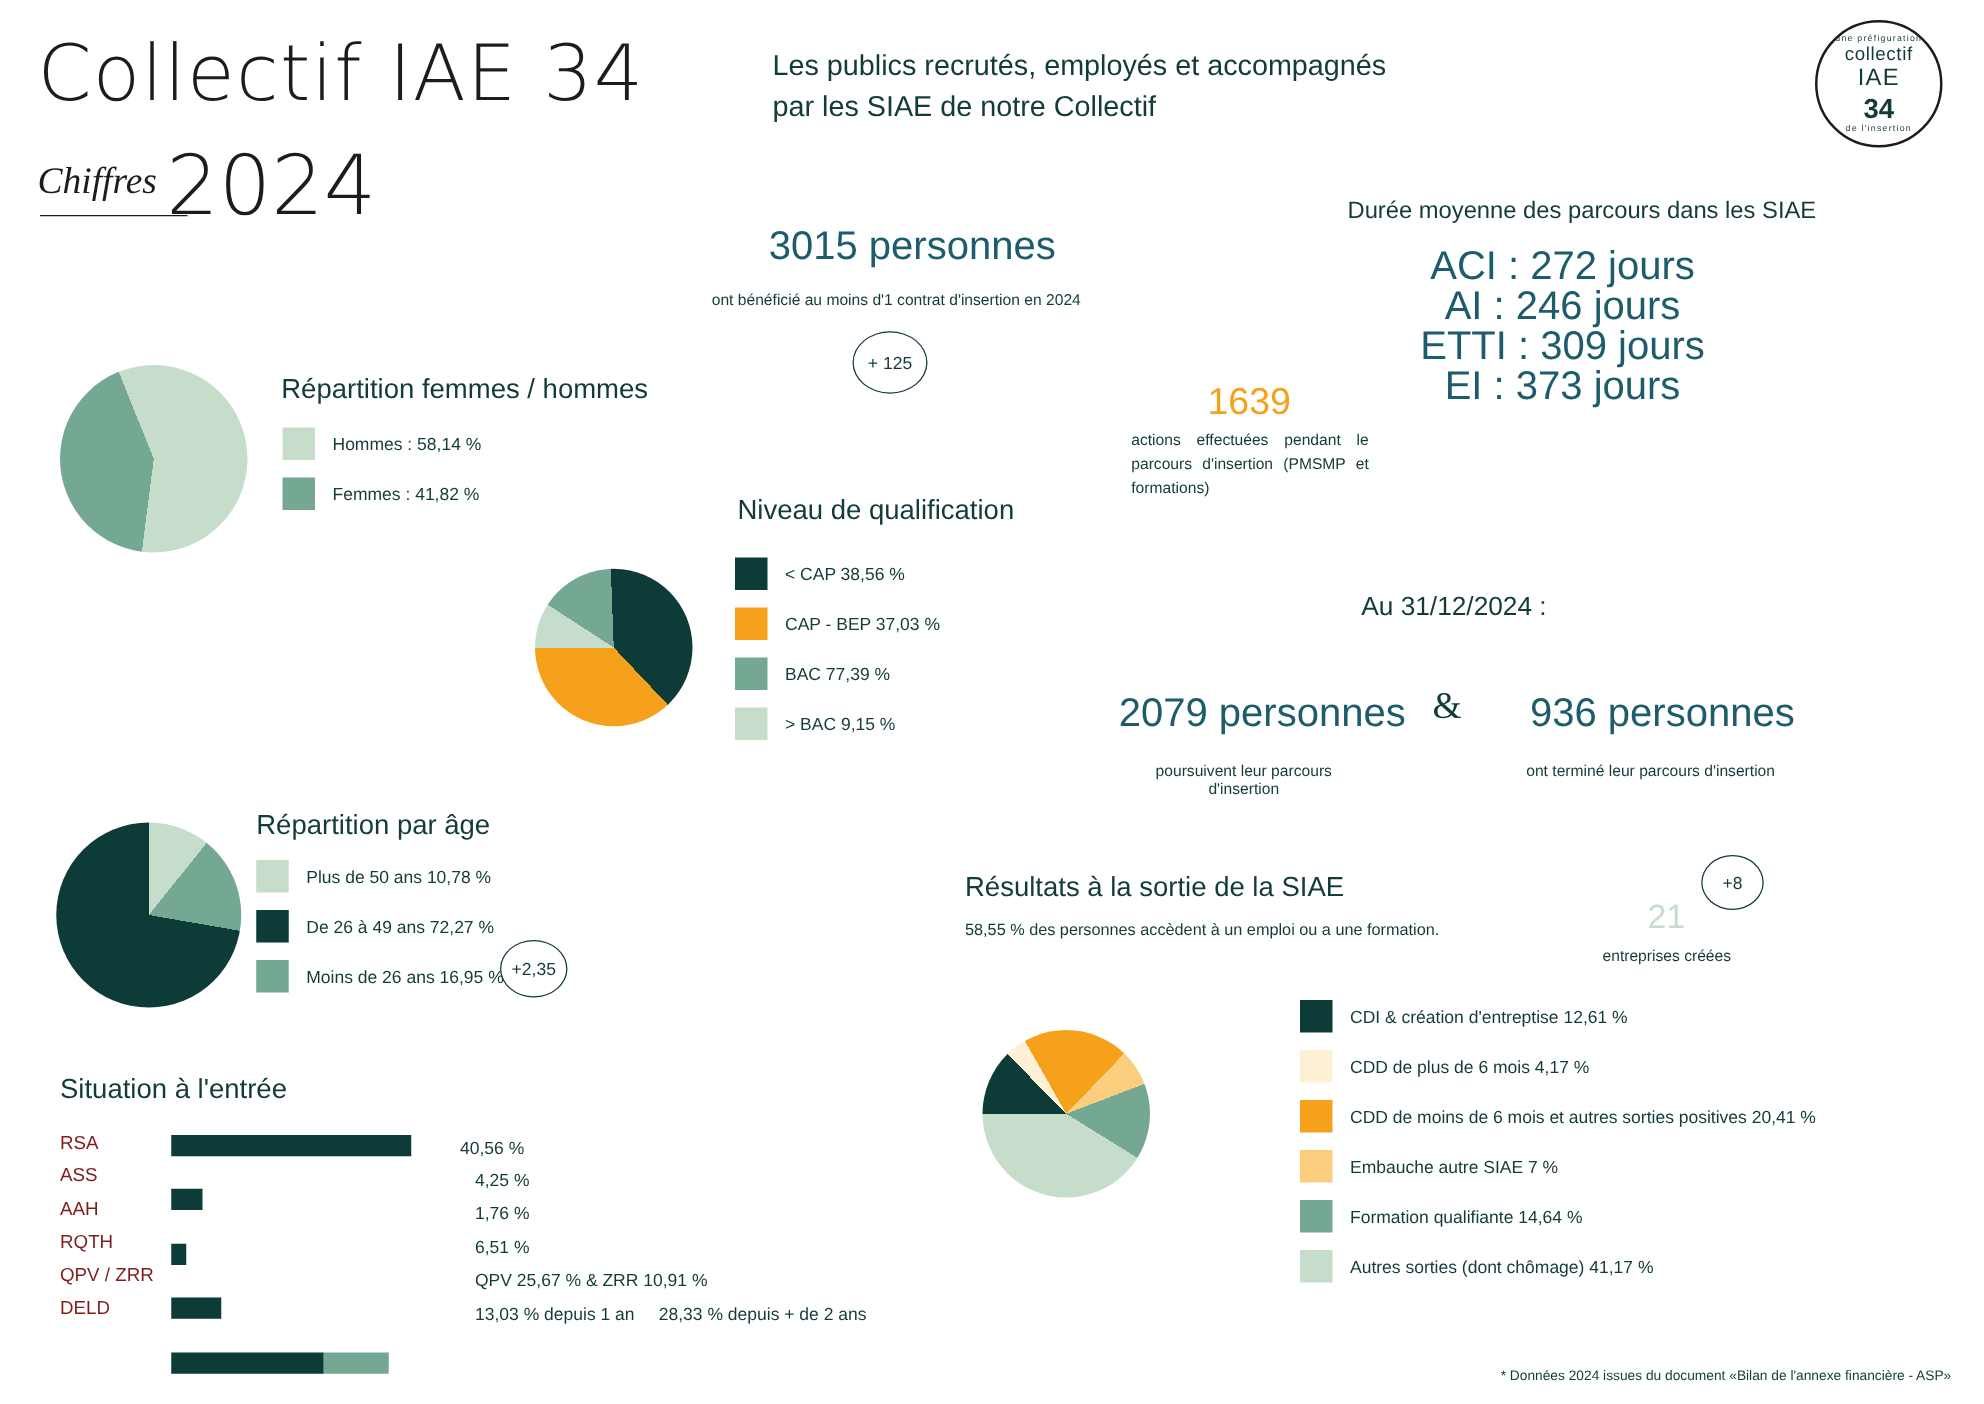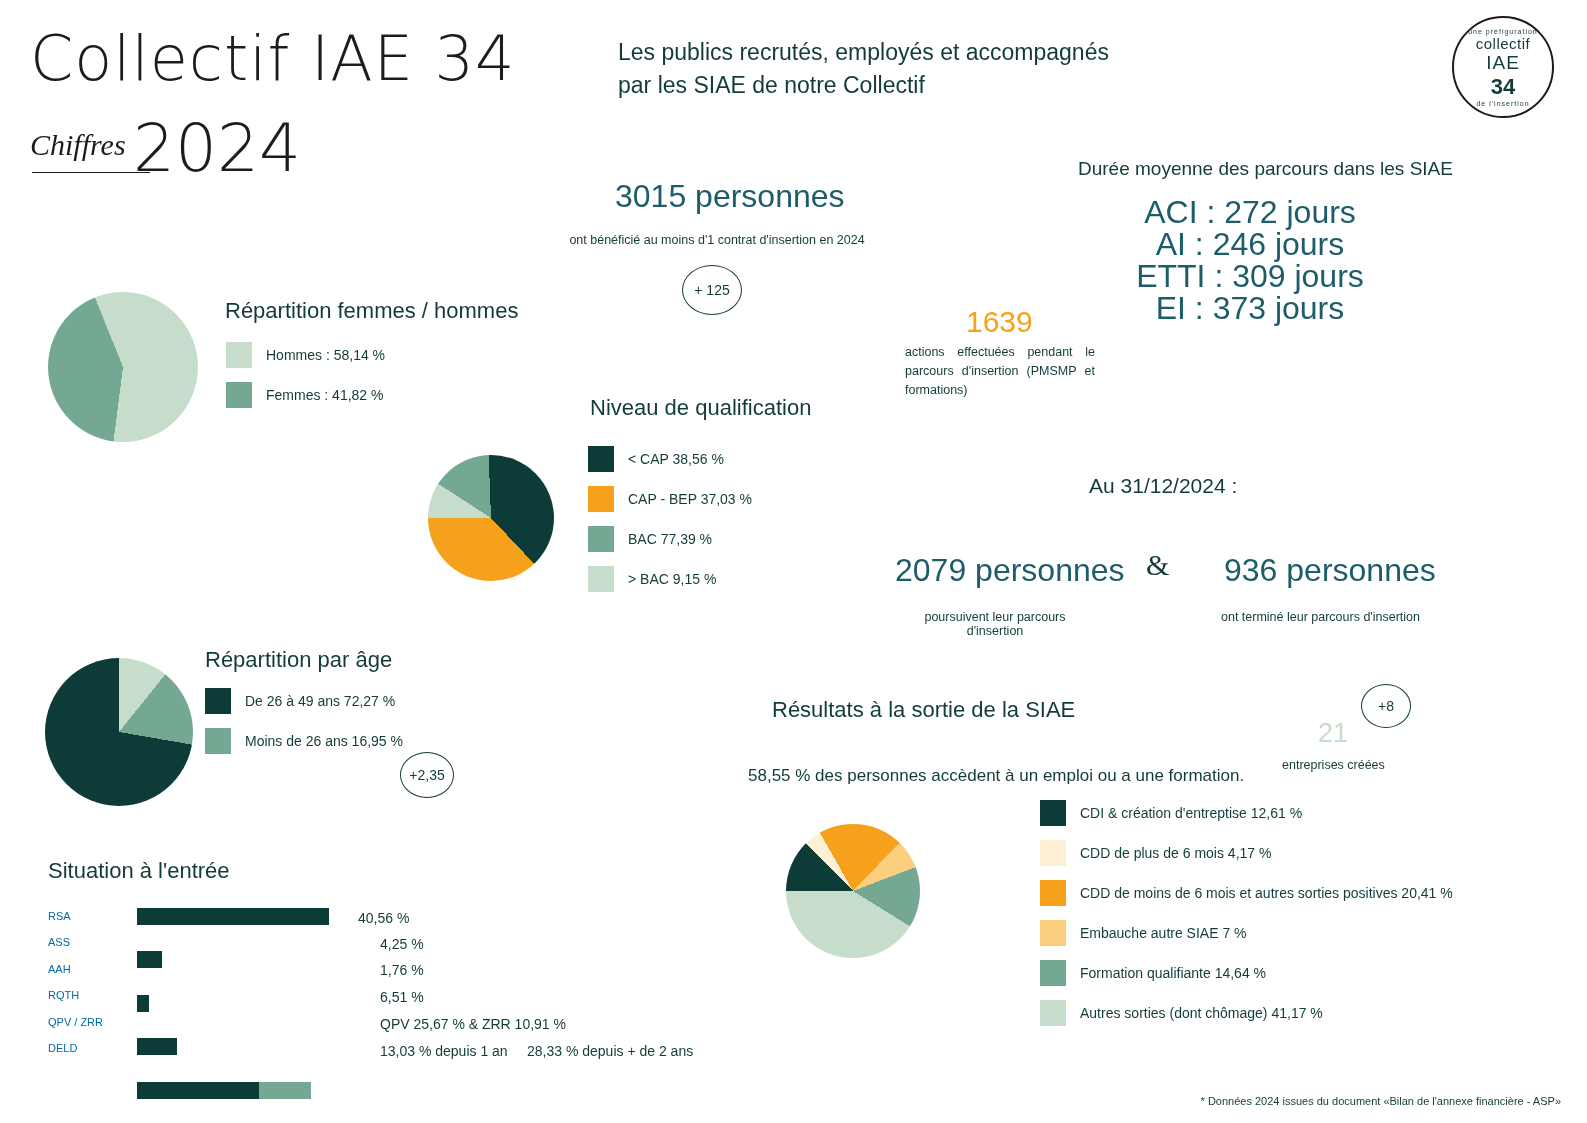--- a/index.html
+++ b/index.html
@@ -51,21 +51,21 @@
     display:flex;align-items:center;justify-content:center;
     font-size:14px;color:#123b3a;
   }
   .pie{border-radius:50%;}
 
   
   #duree-title{left:1078px;top:158px;font-size:19px;color:#123b3a;}
   .duree-line{font-size:32px;color:#1d5c6b;text-align:center;width:340px;left:1080px;}
 
   
-  .bar-label{font-size:11px;color:#0369a1;}
+  .bar-label{font-size:15px;color:#7f1d1d;}
   .bar-value{font-size:14px;color:#123b3a;}
   .bar-track{position:relative;height:17px;}
   .bar-seg{position:absolute;top:0;height:17px;}
   
   #footnote{right:26px;bottom:16px;font-size:11px;color:#123b3a;}
 </style>
 </head>
 <body>
 
 <div class="abs" id="main-title">Collectif IAE 34</div>
@@ -143,32 +143,36 @@
 <div class="abs small-cap" style="left:895px;top:610px;width:200px;text-align:center;">poursuivent leur parcours d'insertion</div>
 <div class="abs" style="left:1146px;top:548px;font-size:30px;color:#123b3a;font-family:'Liberation Serif',serif;">&amp;</div>
 <div class="abs" style="left:1224px;top:552px;font-size:32px;color:#1d5c6b;font-weight:300;">936 personnes</div>
 <div class="abs small-cap" style="left:1213px;top:610px;width:215px;text-align:center;">ont terminé leur parcours d'insertion</div>
 
 <div class="abs section-title" style="left:205px;top:647px;">Répartition par âge</div>
 <div class="abs pie" style="left:45px;top:658px;width:148px;height:148px;
      background:conic-gradient(from 0deg, #c7ddcb 0 10.78%, #75a893 10.78% 27.73%, #0d3b38 27.73% 100%);"></div>
 <div class="abs" style="left:205px;top:688px;width:400px;">
   <div class="legend-row">
+    <span class="swatch" style="background:#c7ddcb;"></span>
+    <span class="legend-label">Plus de 50 ans 10,78 %</span>
+  </div>
+  <div class="legend-row">
     <span class="swatch" style="background:#0d3b38;"></span>
     <span class="legend-label">De 26 à 49 ans 72,27 %</span>
   </div>
   <div class="legend-row">
     <span class="swatch" style="background:#75a893;"></span>
     <span class="legend-label">Moins de 26 ans 16,95 %</span>
   </div>
 </div>
 <div class="abs circle-badge" style="left:400px;top:752px;width:52px;height:44px;">+2,35</div>
 
 <div class="abs section-title" style="left:772px;top:697px;">Résultats à la sortie de la SIAE</div>
-<div class="abs" style="left:748px;top:736px;font-size:17px;margin-top:30px;">58,55 % des personnes accèdent à un emploi ou a une formation.</div>
+<div class="abs" style="left:772px;top:736px;font-size:13px;">58,55 % des personnes accèdent à un emploi ou a une formation.</div>
 
 <div class="abs circle-badge" style="left:1361px;top:684px;width:48px;height:42px;">+8</div>
 <div class="abs" style="left:1318px;top:718px;font-size:27px;color:#c7ddcb;">21</div>
 <div class="abs small-cap" style="left:1282px;top:758px;">entreprises créées</div>
 
 <div class="abs pie" style="left:786px;top:824px;width:134px;height:134px;
      background:conic-gradient(from -90deg,
         #0d3b38 0 12.61%,
         #fdf0d5 12.61% 16.78%,
         #f5a11c 16.78% 37.19%,
@@ -204,21 +208,21 @@
 </div>
 
 <div class="abs section-title" style="left:48px;top:858px;">Situation à l'entrée</div>
 
 <div class="abs" style="left:48px;top:906px;">
   <span class="bar-label">RSA</span>
 </div>
 <div class="abs bar-track" style="left:137px;top:908px;width:400px;">
   <span class="bar-seg" style="left:0;width:192px;background:#0d3b38;"></span>
 </div>
-<div class="abs bar-value" style="left:358px;top:910px;text-align:center;">40,56  %</div>
+<div class="abs bar-value" style="left:368px;top:910px;text-align:center;">40,56  %</div>
 
 <div class="abs" style="left:48px;top:932px;">
   <span class="bar-label">ASS</span>
 </div>
 <div class="abs bar-track" style="left:137px;top:934px;width:400px;">
   <span class="bar-seg" style="left:0;width:25px;background:#0d3b38;"></span>
 </div>
 <div class="abs bar-value" style="left:380px;top:936px;">4,25 %</div>
 
 <div class="abs" style="left:48px;top:959px;">

